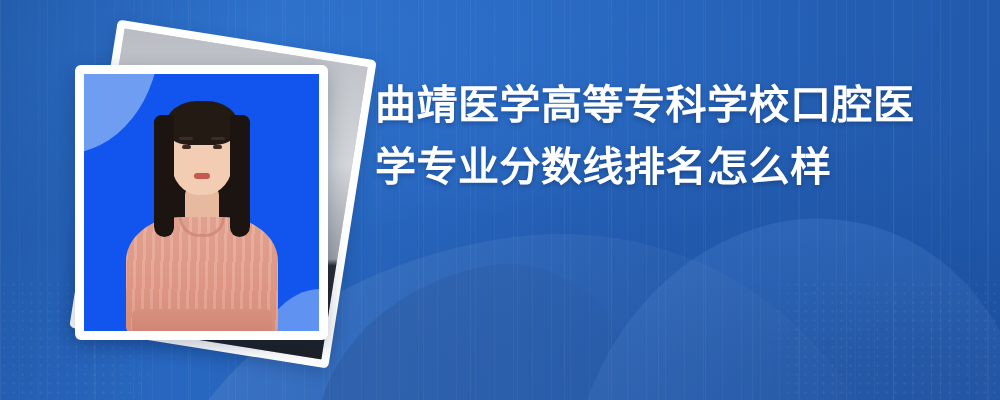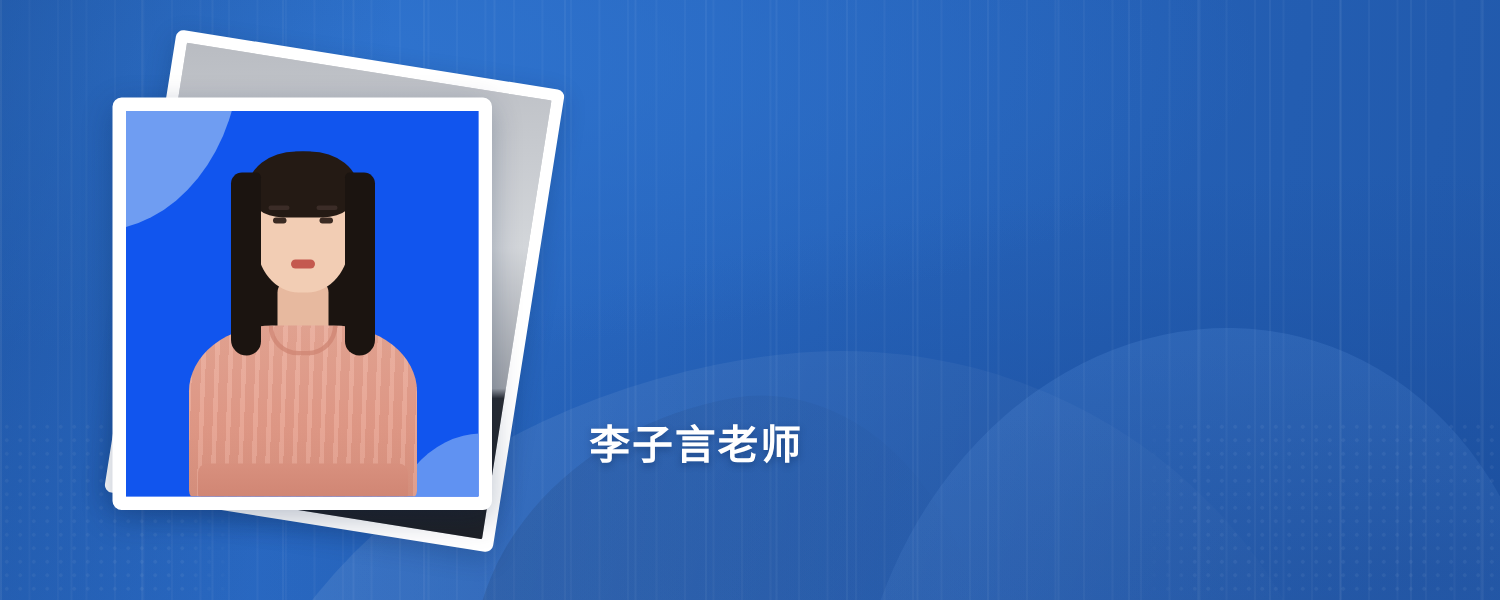--- a/index.html
+++ b/index.html
@@ -402,16 +402,16 @@
           <div class="p-eye l"></div>
           <div class="p-eye r"></div>
           <div class="p-lip"></div>
         </div>
       </div>
     </div>
 
   </div>
 
   <div class="text-col">
-    <div class="author-name">李子言老师</div>
+    <h1 class="headline">曲靖医学高等专科学校口腔医学专业分数线排名怎么样</h1>
   </div>
 
 </div>
 
 </body></html>

